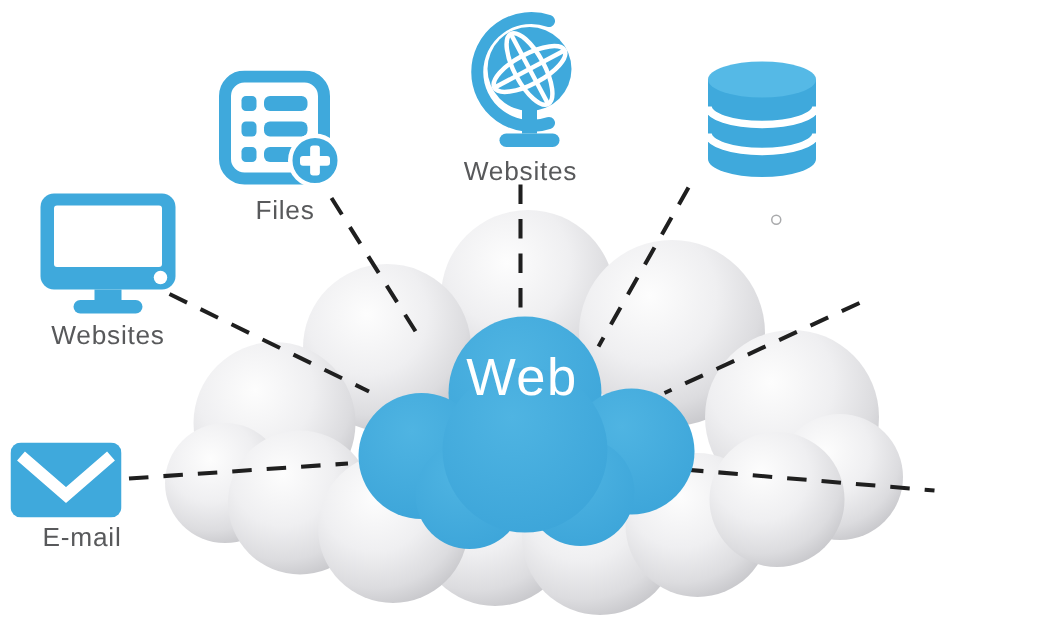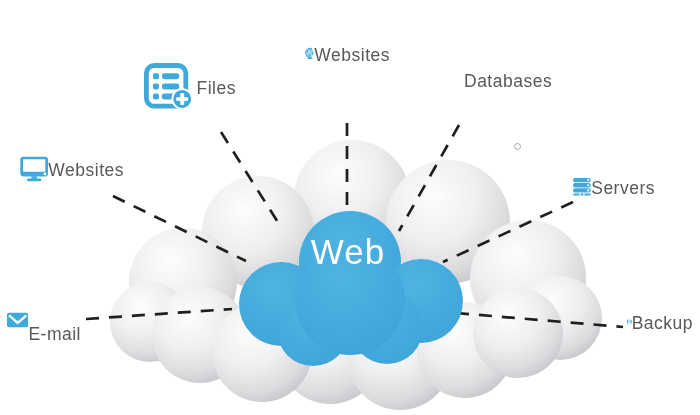--- a/index.html
+++ b/index.html
@@ -1,21 +1,21 @@
 <!DOCTYPE html>
 <html><head>
 <meta charset="utf-8">
 <style>
   html,body { margin:0; padding:0; background:#fff; }
   .canvas {
     position:relative; width:700px; height:415px; background:#ffffff;
     overflow:hidden; font-family:"Liberation Sans", sans-serif;
   }
   svg.bg { position:absolute; left:0; top:0; }
-  .node { position:absolute; display:flex; align-items:center; }
+  .node { position:absolute; display:flex; flex-direction:column; align-items:center; }
   .node-label {
     font-size:17.5px; letter-spacing:0.5px; color:#58595b; white-space:nowrap;
     margin-top:3px; text-align:center;
   }
   #node-software { left:20px;  top:128px; width:104px; }
   #node-files    { left:144px; top:47px;  width:92px;  }
   #node-websites { left:304px; top:6px;   width:86px;  }
   #node-databases{ left:464px; top:39px;  width:88px;  }
   #node-servers  { left:573px; top:148px; width:82px;  }
   #node-email    { left:7px;   top:295px; width:74px;align-items:flex-end;  }
@@ -133,54 +133,27 @@
     <div class="node-label">Websites</div>
   </div>
 
   <div class="node" id="node-databases">
     <svg width="76" height="82" viewBox="0 0 76 82">
       <path d="M2 14 v53 a36 12 0 0 0 72 0 v-53 z" fill="#3fa9dc"></path>
       <ellipse cx="38" cy="14" rx="36" ry="12" fill="#55b9e6"></ellipse>
       <path d="M2 32 a36 12 0 0 0 72 0" stroke="#fff" stroke-width="5" fill="none"></path>
       <path d="M2 50 a36 12 0 0 0 72 0" stroke="#fff" stroke-width="5" fill="none"></path>
     </svg>
-    <div class="node-label">Databases</div>
   </div>
 
-  <div class="node" id="node-servers">
-    <svg width="78" height="78" viewBox="0 0 78 78">
-      <g fill="#3fa9dc">
-        <rect x="0" y="0" width="76" height="19" rx="9.5"></rect>
-        <rect x="0" y="22" width="76" height="19" rx="9.5"></rect>
-        <rect x="0" y="44" width="76" height="19" rx="9.5"></rect>
-        <rect x="34" y="63" width="9" height="7"></rect>
-        <rect x="1" y="67" width="28" height="8" rx="4"></rect>
-        <rect x="48" y="67" width="28" height="8" rx="4"></rect>
-      </g>
-      <circle cx="65" cy="9.5" r="4.5" fill="#fff"></circle>
-      <circle cx="65" cy="31.5" r="4.5" fill="#fff"></circle>
-      <circle cx="65" cy="53.5" r="4.5" fill="#fff"></circle>
-      <circle cx="38.5" cy="70.5" r="7" fill="#3fa9dc" stroke="#fff" stroke-width="2.5"></circle>
-    </svg>
-    <div class="node-label">Servers</div>
-  </div>
 
   <div class="node" id="node-email">
     <svg width="74" height="50" viewBox="0 0 74 50">
       <rect x="0" y="0" width="74" height="50" rx="7" fill="#3fa9dc"></rect>
       <path d="M7 9 L37 35 L67 9" fill="none" stroke="#fff" stroke-width="8" stroke-linejoin="miter"></path>
     </svg>
     <div class="node-label">E-mail</div>
   </div>
 
-  <div class="node" id="node-backup">
-    <svg width="64" height="62" viewBox="0 0 64 62">
-      <rect x="0" y="0" width="64" height="62" rx="10" fill="#3fa9dc"></rect>
-      <rect x="17" y="4" width="29" height="25" rx="3" fill="#fff"></rect>
-      <rect x="36" y="7" width="7" height="19" rx="1.5" fill="#3fa9dc"></rect>
-      <rect x="9" y="35" width="46" height="23" rx="3" fill="#fff"></rect>
-    </svg>
-    <div class="node-label">Backup</div>
-  </div>
 
   <div id="deco-dot"></div>
 
 </div>
 
 </body></html>

